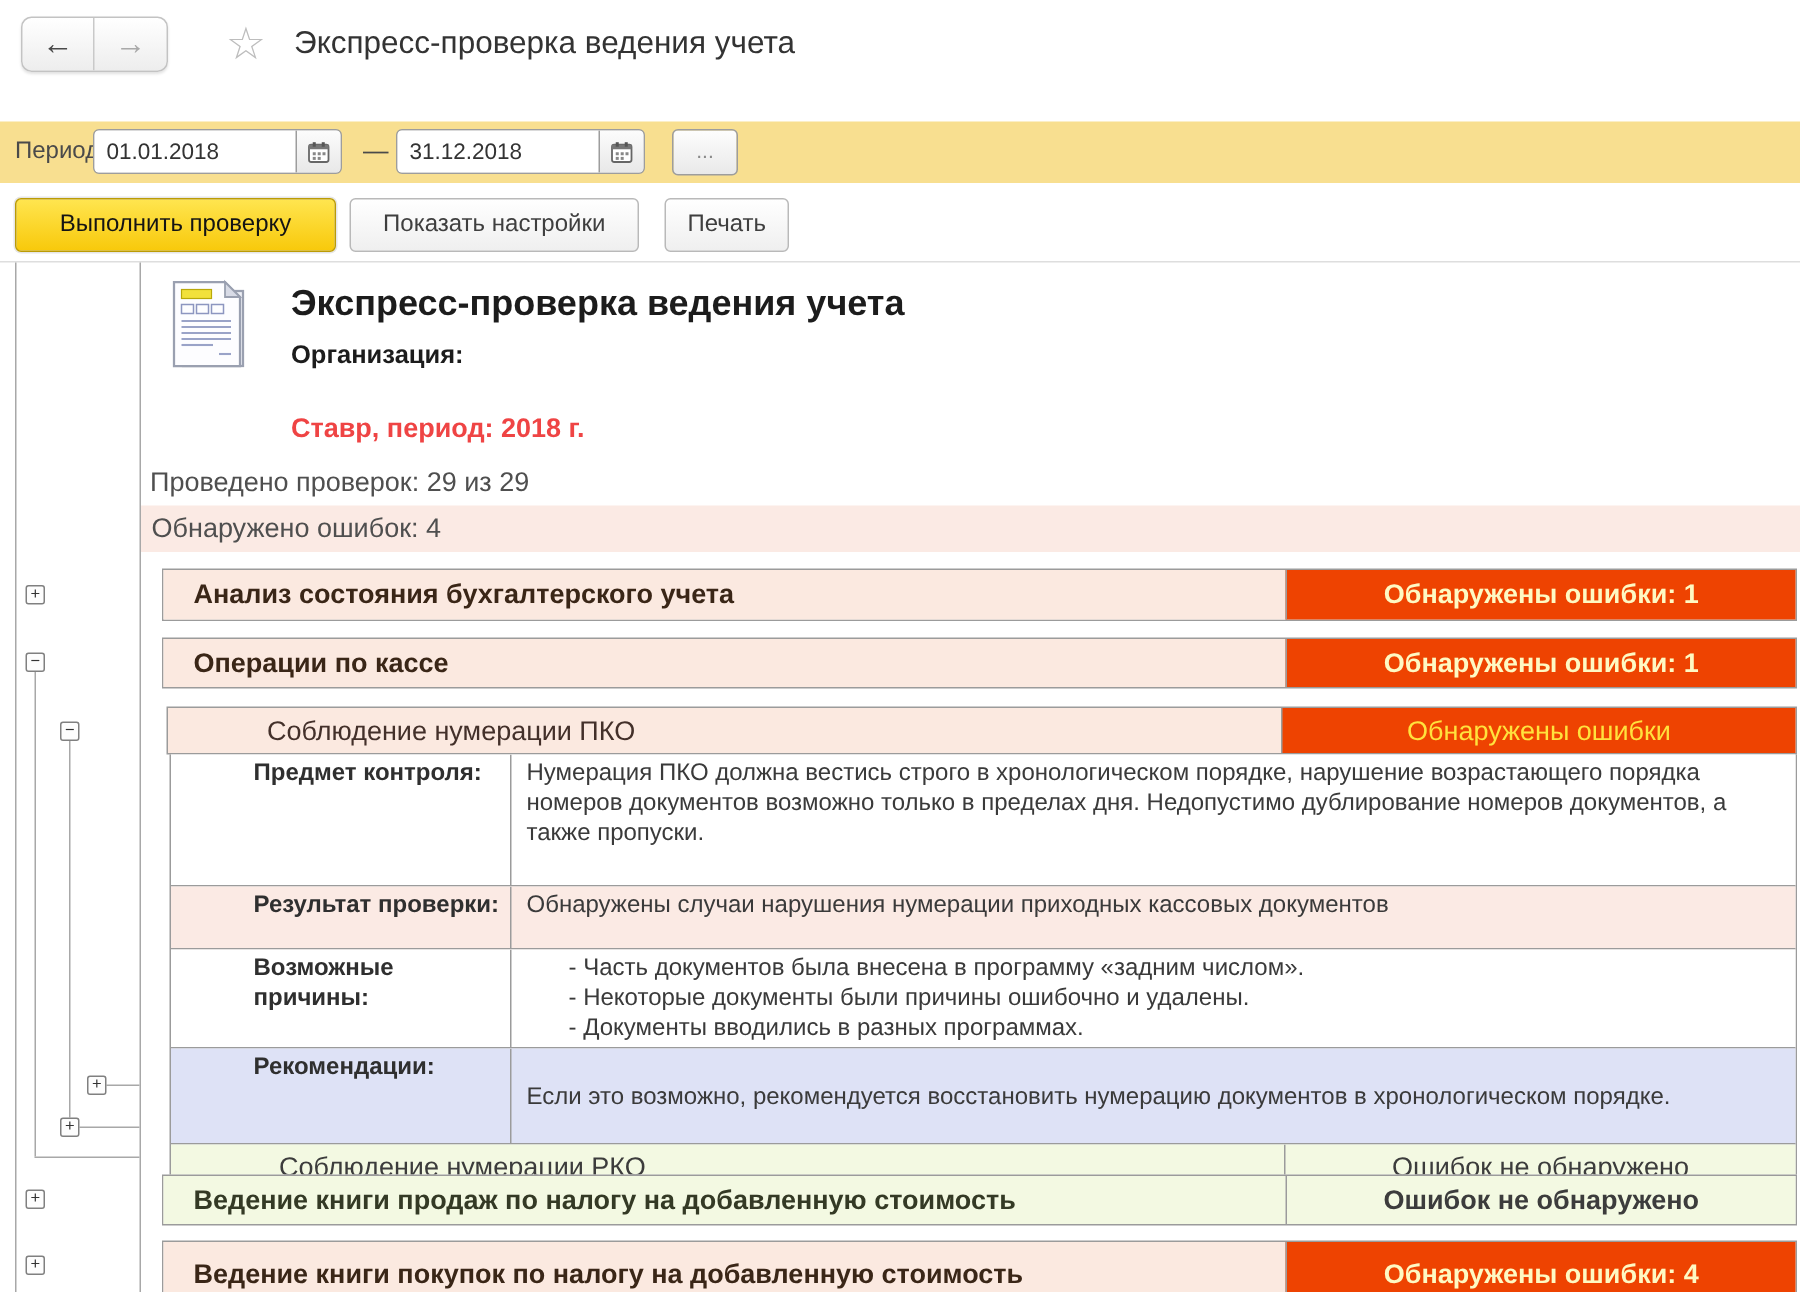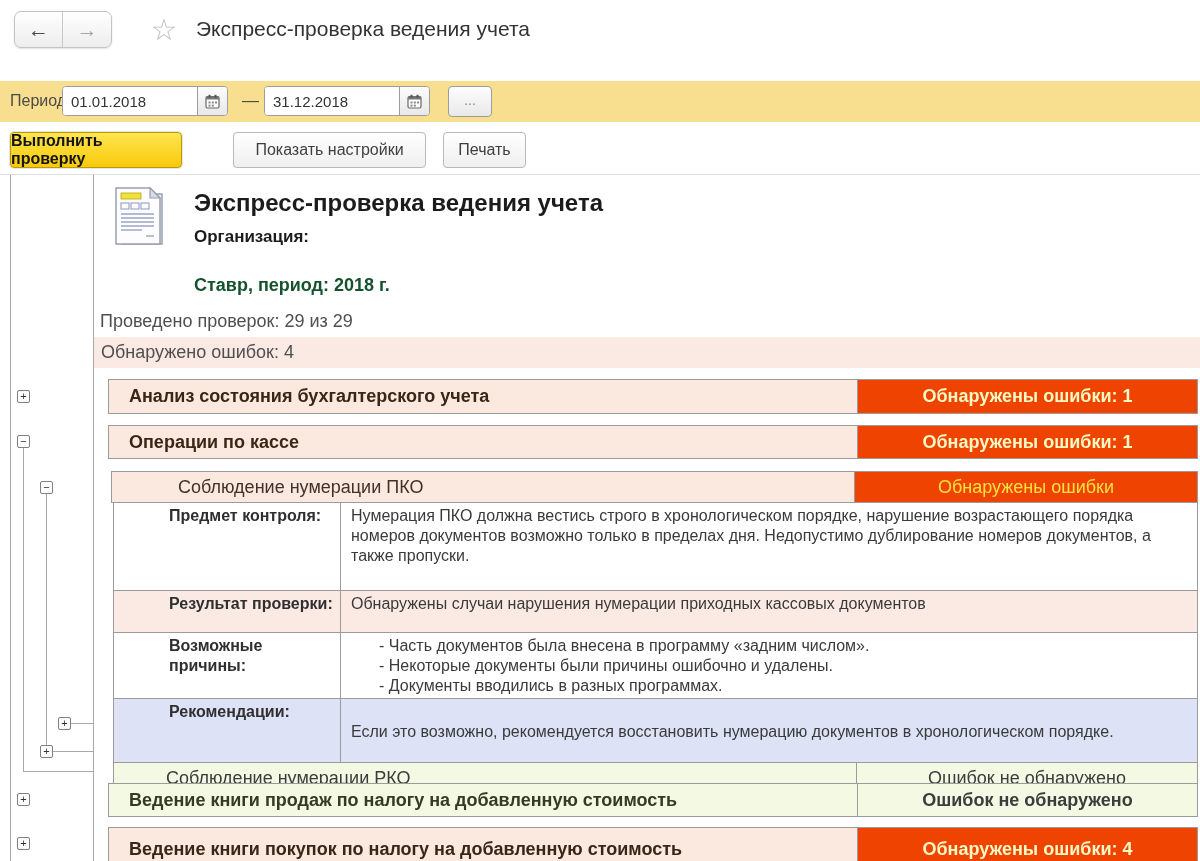--- a/index.html
+++ b/index.html
@@ -31,40 +31,40 @@
     background: linear-gradient(#fcfcfc, #e8e8e8); display: flex; align-items: center; justify-content: center; }
   .dash { position: absolute; top: 10px; left: 242px; font-size: 17px; color: #4a4a4a; }
   .morebtn { position: absolute; left: 448px; top: 5px; width: 44px; height: 31px;
     border: 1px solid #9d9d9d; border-radius: 4px; background: linear-gradient(#fdfdfd, #e9e9e9);
     color: #8a8a8a; font-size: 14px; text-align: center; line-height: 26px; }
 
   
   .actions { position: absolute; left: 0; top: 129px; width: 1200px; height: 44px; background: #fff; }
   .btn { position: absolute; top: 3px; height: 36px; border-radius: 4px; font-size: 16px;
     display: flex; align-items: center; justify-content: center; cursor: default; }
-  .btn-run { left: 10px; width: 172px; background: linear-gradient(#ffe54f, #f8c90b);
-    border: 1px solid #bb9b05; font-weight: bold; color: #141414;
+  .btn-run { left: 10px; width: 214px; background: linear-gradient(#ffe54f, #f8c90b);
+    border: 1px solid #bb9b05; font-weight: normal; color: #141414;
     box-shadow: 0 0 0 1px #e6e6e6; }
   .btn-plain { background: linear-gradient(#ffffff, #efefef); border: 1px solid #b9b9b9; color: #3f3f3f; }
   .btn-settings { left: 233px; width: 193px; }
   .btn-print { left: 443px; width: 83px; }
 
   
   .report { position: absolute; left: 0; top: 174px; width: 1200px; height: 687px;
     border-top: 1px solid #dedede; background: #fff; }
   .vline, .hline { position: absolute; background: #a8a8a8; }
   .vline { width: 1px; } .hline { height: 1px; }
   .expander { position: absolute; width: 13px; height: 13px; background: #fdfdfd;
     border: 1px solid #808080; border-radius: 2px; font-size: 11px; line-height: 10px;
     text-align: center; color: #333; cursor: default; }
 
   .doc-icon { position: absolute; left: 112px; top: 11px; }
   .rpt-title { position: absolute; left: 194px; top: 14px; font-size: 24px; font-weight: bold; color: #1c1c1c; }
   .rpt-org   { position: absolute; left: 194px; top: 52px; font-size: 17px; font-weight: bold; color: #1c1c1c; }
-  .rpt-stavr { position: absolute; left: 194px; top: 100px; font-size: 18px; font-weight: bold; color: #14532d; }
+  .rpt-stavr { position: absolute; left: 194px; top: 100px; font-size: 18px; font-weight: bold; color: #ef4444; }
   .rpt-checks{ position: absolute; left: 100px; top: 136px; font-size: 18px; color: #4f4f4f; }
   .rpt-errband { position: absolute; left: 94px; top: 162px; width: 1106px; height: 31px;
     background: #FBEAE4; font-size: 18px; color: #4f4f4f; display: flex; align-items: center; padding-left: 7px; }
 
   .sec-table { position: absolute; display: flex; border: 1px solid #9b9b9b; background: #fff; }
   .sec-left { flex: 1; display: flex; align-items: center; padding-left: 20px;
     font-size: 18px; font-weight: bold; color: #3a2617; }
   .sec-status { width: 340px; border-left: 1px solid #9b9b9b; display: flex;
     align-items: center; justify-content: center; font-size: 18px; }
   .st-red { background: #EE4301; color: #fef9c3; font-weight: bold; }
@@ -87,21 +87,21 @@
     font-size: 16px; font-weight: bold; color: #2f2f2f; line-height: 20px; }
   .dtext { flex: 1; padding: 3px 10px; font-size: 16px; color: #3a3a3a; line-height: 20px;
     white-space: pre-line; }
   .row-subject { height: 88px; background: #fff; }
   .row-result  { height: 42px; background: #FBEAE4; }
   .row-reasons { height: 66px; background: #fff; gap: 28px; }
   .row-recom   { height: 64px; background: #DEE2F6; justify-content: flex-end; }
   .row-recom .dlabel { border-right: 1px solid #9b9b9b; }
   .reclink { display: inline-block; margin-top: 19px; color: #3355BB; text-decoration: underline; font-size: 16px; }
   .row-rko { height: 30px; background: #F3F9E2; align-items: center; }
-  .rko-left { flex: 1; padding-left: 52px; font-size: 18px; color: #3c3c3c; }
+  .rko-left { flex: 1; padding-left: 72px; font-size: 18px; color: #3c3c3c; }
   .rko-status { width: 341px; border-left: 1px solid #9b9b9b; align-self: stretch;
     display: flex; align-items: center; justify-content: center; font-size: 18px; color: #3c3c3c; }
 </style>
 </head>
 <body>
 
 <div class="toolbar">
   <div class="navgroup">
     <div class="navbtn back">
       <span>←</span>

